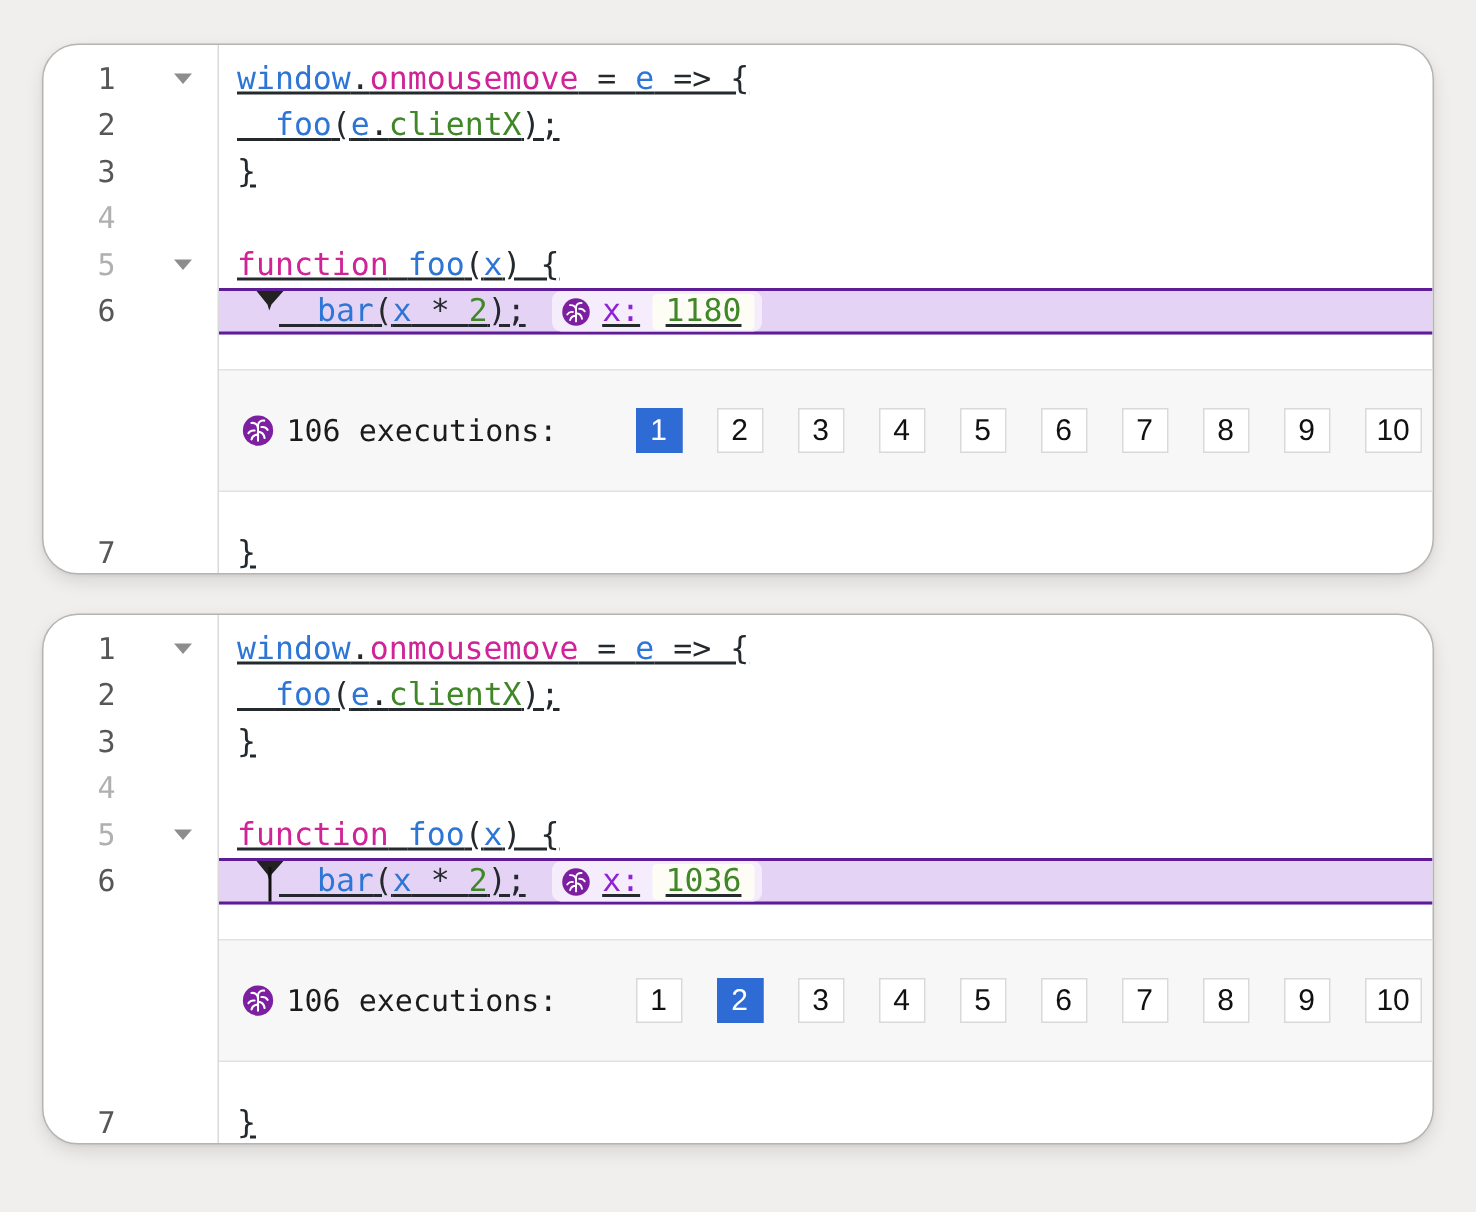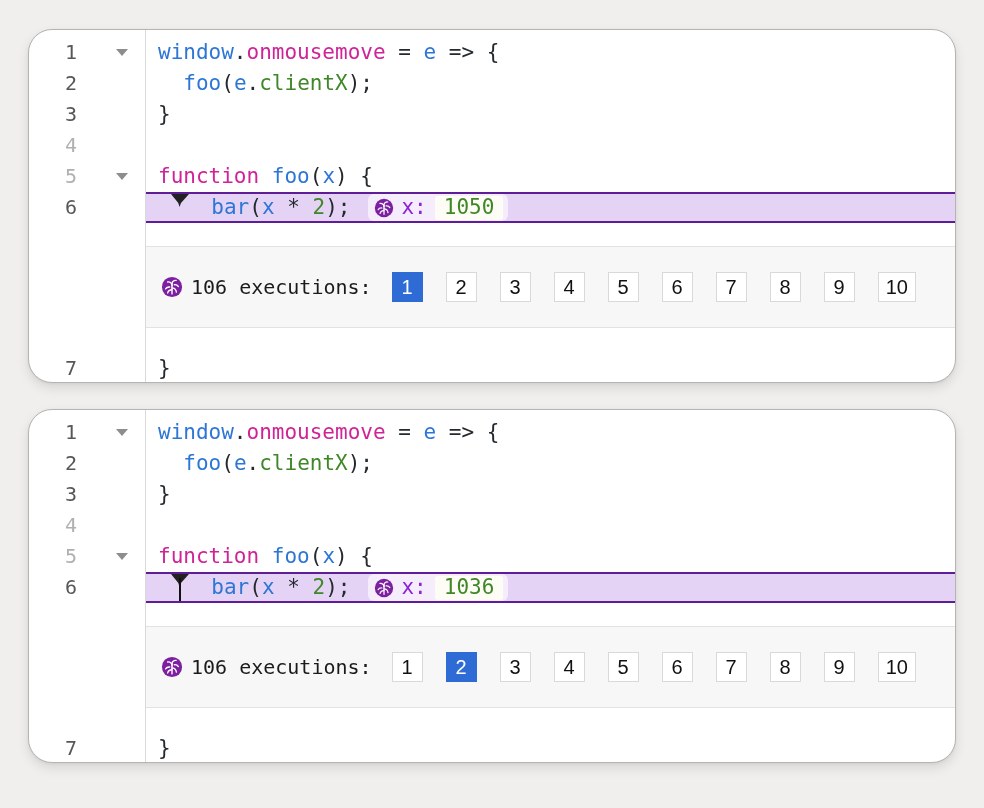--- a/index.html
+++ b/index.html
@@ -40,21 +40,21 @@
   }
   .num.dim{color:var(--line-number-dim)}
   .fold{
     position:absolute;left:87px;top:12px;width:0;height:0;
     border-left:6px solid transparent;border-right:6px solid transparent;
     border-top:7px solid #8d8d8d;cursor:pointer;
   }
   .code-col{
     flex:1;position:relative;display:flex;align-items:center;
     padding-left:12px;white-space:pre;
-    font-size:21px;line-height:31px;color:var(--code-default);
+    font-size:21px;line-height:31px;color:var(--code-default);text-decoration:underline;
   }
   .tok-def{color:var(--code-default)}
   .tok-blue{color:var(--code-blue)}
   .tok-magenta{color:var(--code-magenta)}
   .tok-green{color:var(--code-green)}
   .row.hl .code-col{
     background:var(--highlight-bg);
     border-top:2px solid var(--highlight-border);
     border-bottom:2px solid var(--highlight-border);
     padding-left:40px;
@@ -66,21 +66,21 @@
   .exec-band{
     margin-left:117px;height:82px;
     background:var(--exec-band-bg);
     border-top:1px solid var(--exec-band-border);
     border-bottom:1px solid var(--exec-band-border);
     display:flex;align-items:center;
   }
   .exec-content{display:flex;align-items:center;padding-left:15px;width:100%}
   .badge-icon{display:inline-flex;line-height:0}
   .exec-content .badge-icon{margin-right:8px}
-  .exec-label{font-size:20px;color:#1b1b1b;margin-right:20px;white-space:pre}
+  .exec-label{font-size:20px;color:#1b1b1b;margin-right:52px;white-space:pre}
   .exec-buttons{display:flex;gap:23px}
   .exec-btn{
     min-width:31px;height:30px;padding:0 7px;
     display:flex;align-items:center;justify-content:center;
     background:var(--button-bg);border:1px solid var(--button-border);
     color:var(--button-text);font-size:20px;cursor:pointer;
   }
   .exec-btn.selected{
     background:var(--button-selected-bg);
     border-color:var(--button-selected-bg);
@@ -147,21 +147,21 @@
                 <circle cx="12" cy="12" r="11" fill="var(--icon-purple)"></circle>
                 <g stroke="#fff" stroke-width="1.5" fill="none" stroke-linecap="round">
                   <path d="M12 19.5 V8.5"></path>
                   <path d="M12 8.5 C12 6 13.8 4.6 16.5 4.8"></path>
                   <path d="M12 10.5 C12 8 10 6.2 7.2 6.5"></path>
                   <path d="M12 13 C14.5 13 16.3 14.5 16.8 17.5"></path>
                   <path d="M12 15 C9.5 15 7.8 16.2 7.3 18.5"></path>
                   <path d="M14.5 9.5 C16.5 9.2 18 10 19 11.5"></path>
                   <path d="M9.5 12 C7.5 11.7 6 12.5 5 14"></path>
                 </g>
-              </svg></span><span class="probe-label">x:</span><span class="probe-chip">1050</span></span></div>
+              </svg></span><span class="probe-label">x:</span><span class="probe-chip">1180</span></span></div>
       </div>
       <div class="spacer-a"></div>
       <div class="exec-band">
         <div class="exec-content">
           <span class="badge-icon">
             <svg width="22" height="22" viewBox="0 0 24 24">
               <circle cx="12" cy="12" r="11" fill="var(--icon-purple)"></circle>
               <g stroke="#fff" stroke-width="1.5" fill="none" stroke-linecap="round">
                 <path d="M12 19.5 V8.5"></path>
                 <path d="M12 8.5 C12 6 13.8 4.6 16.5 4.8"></path>

